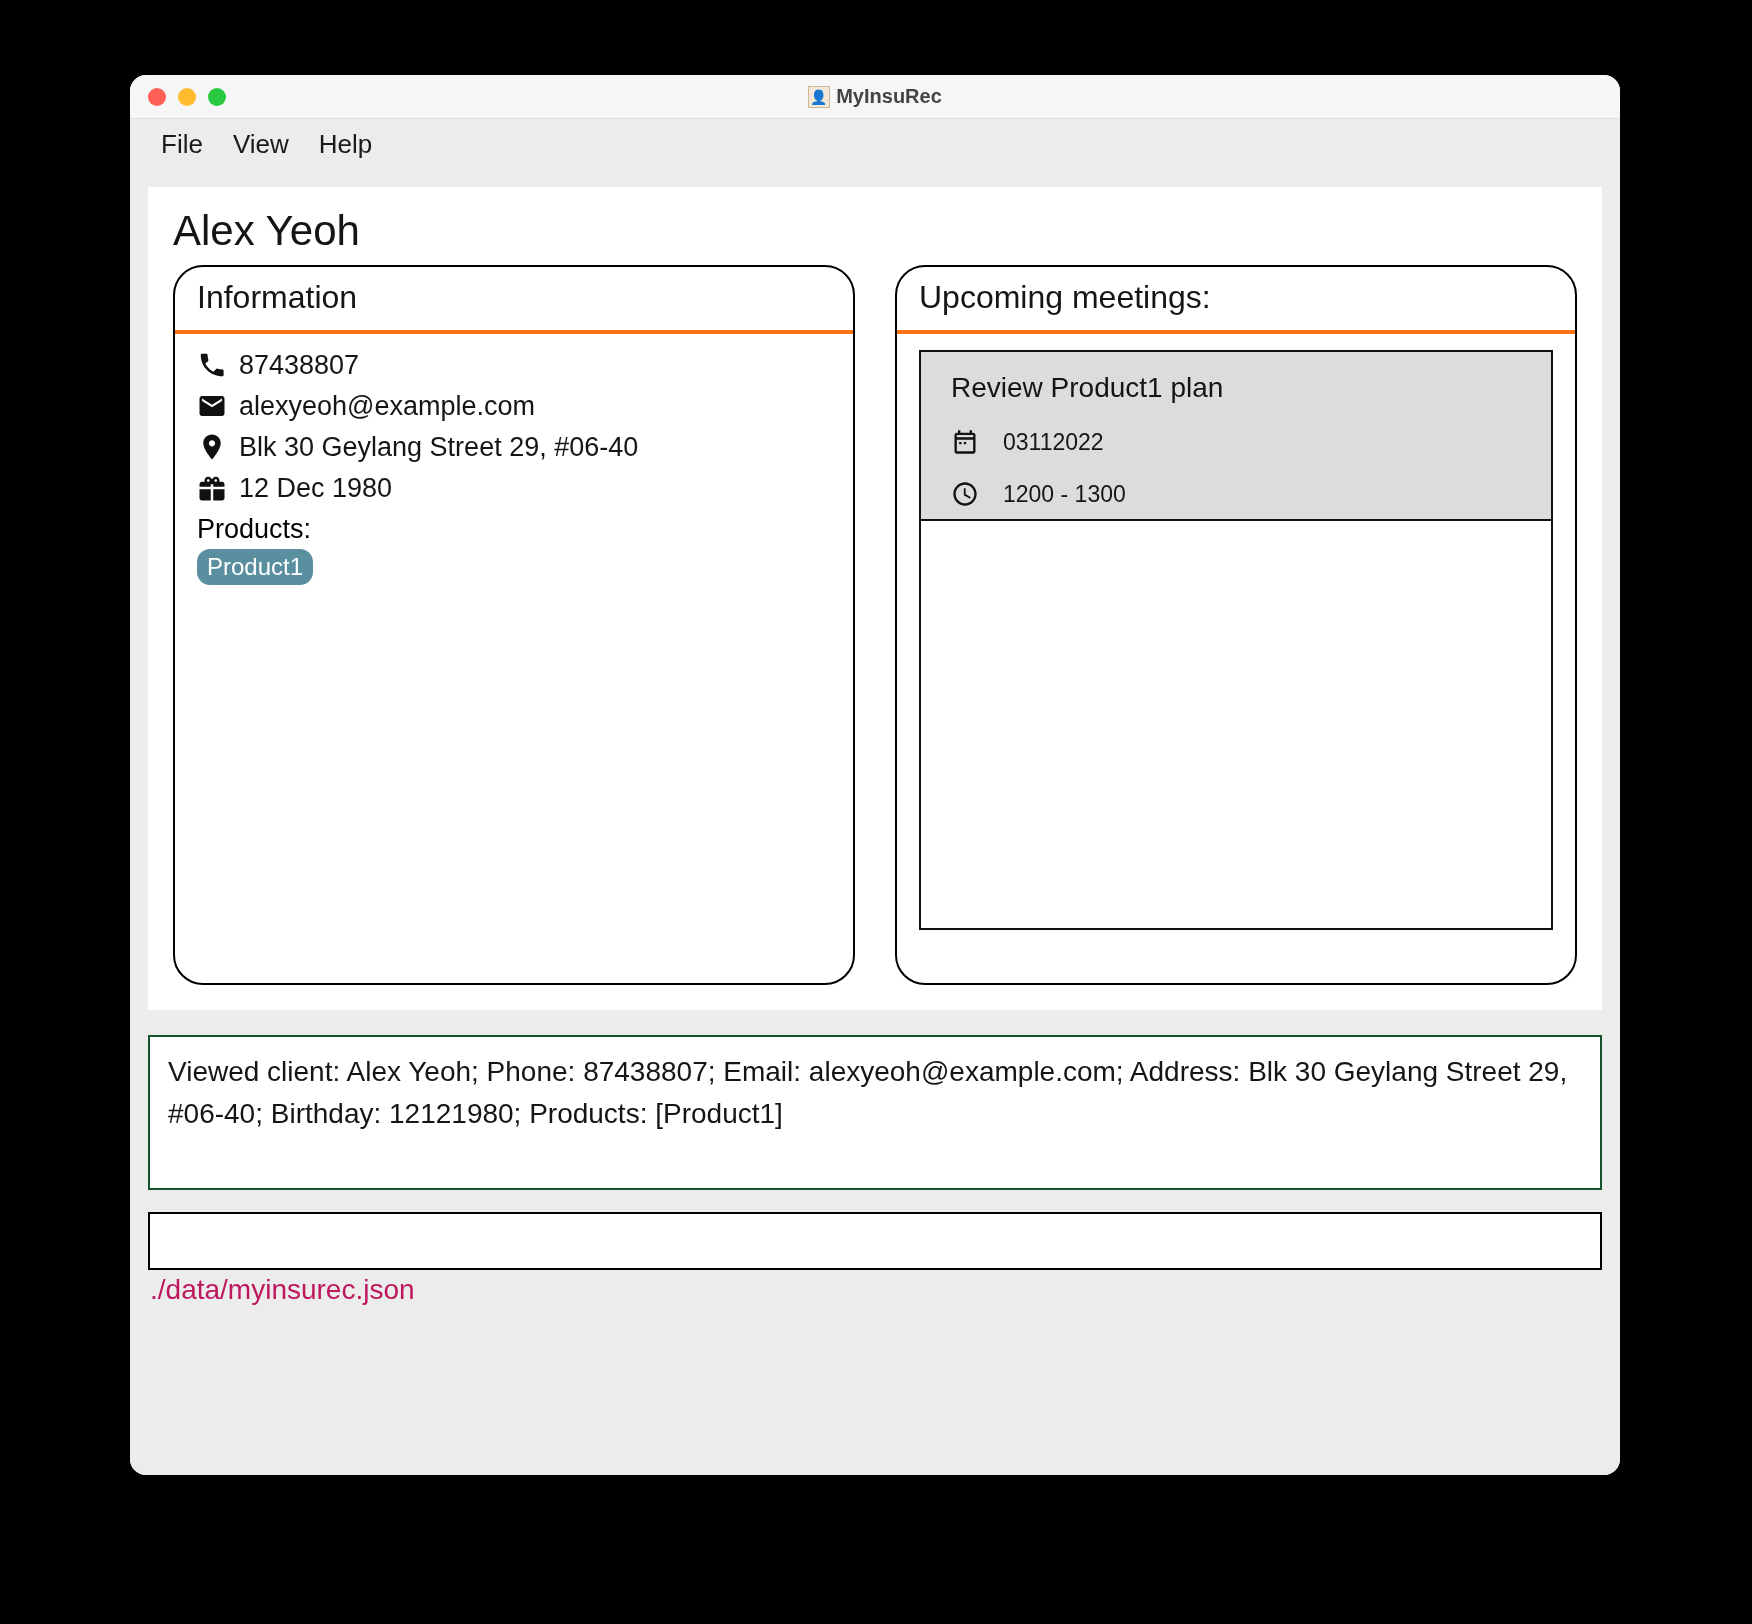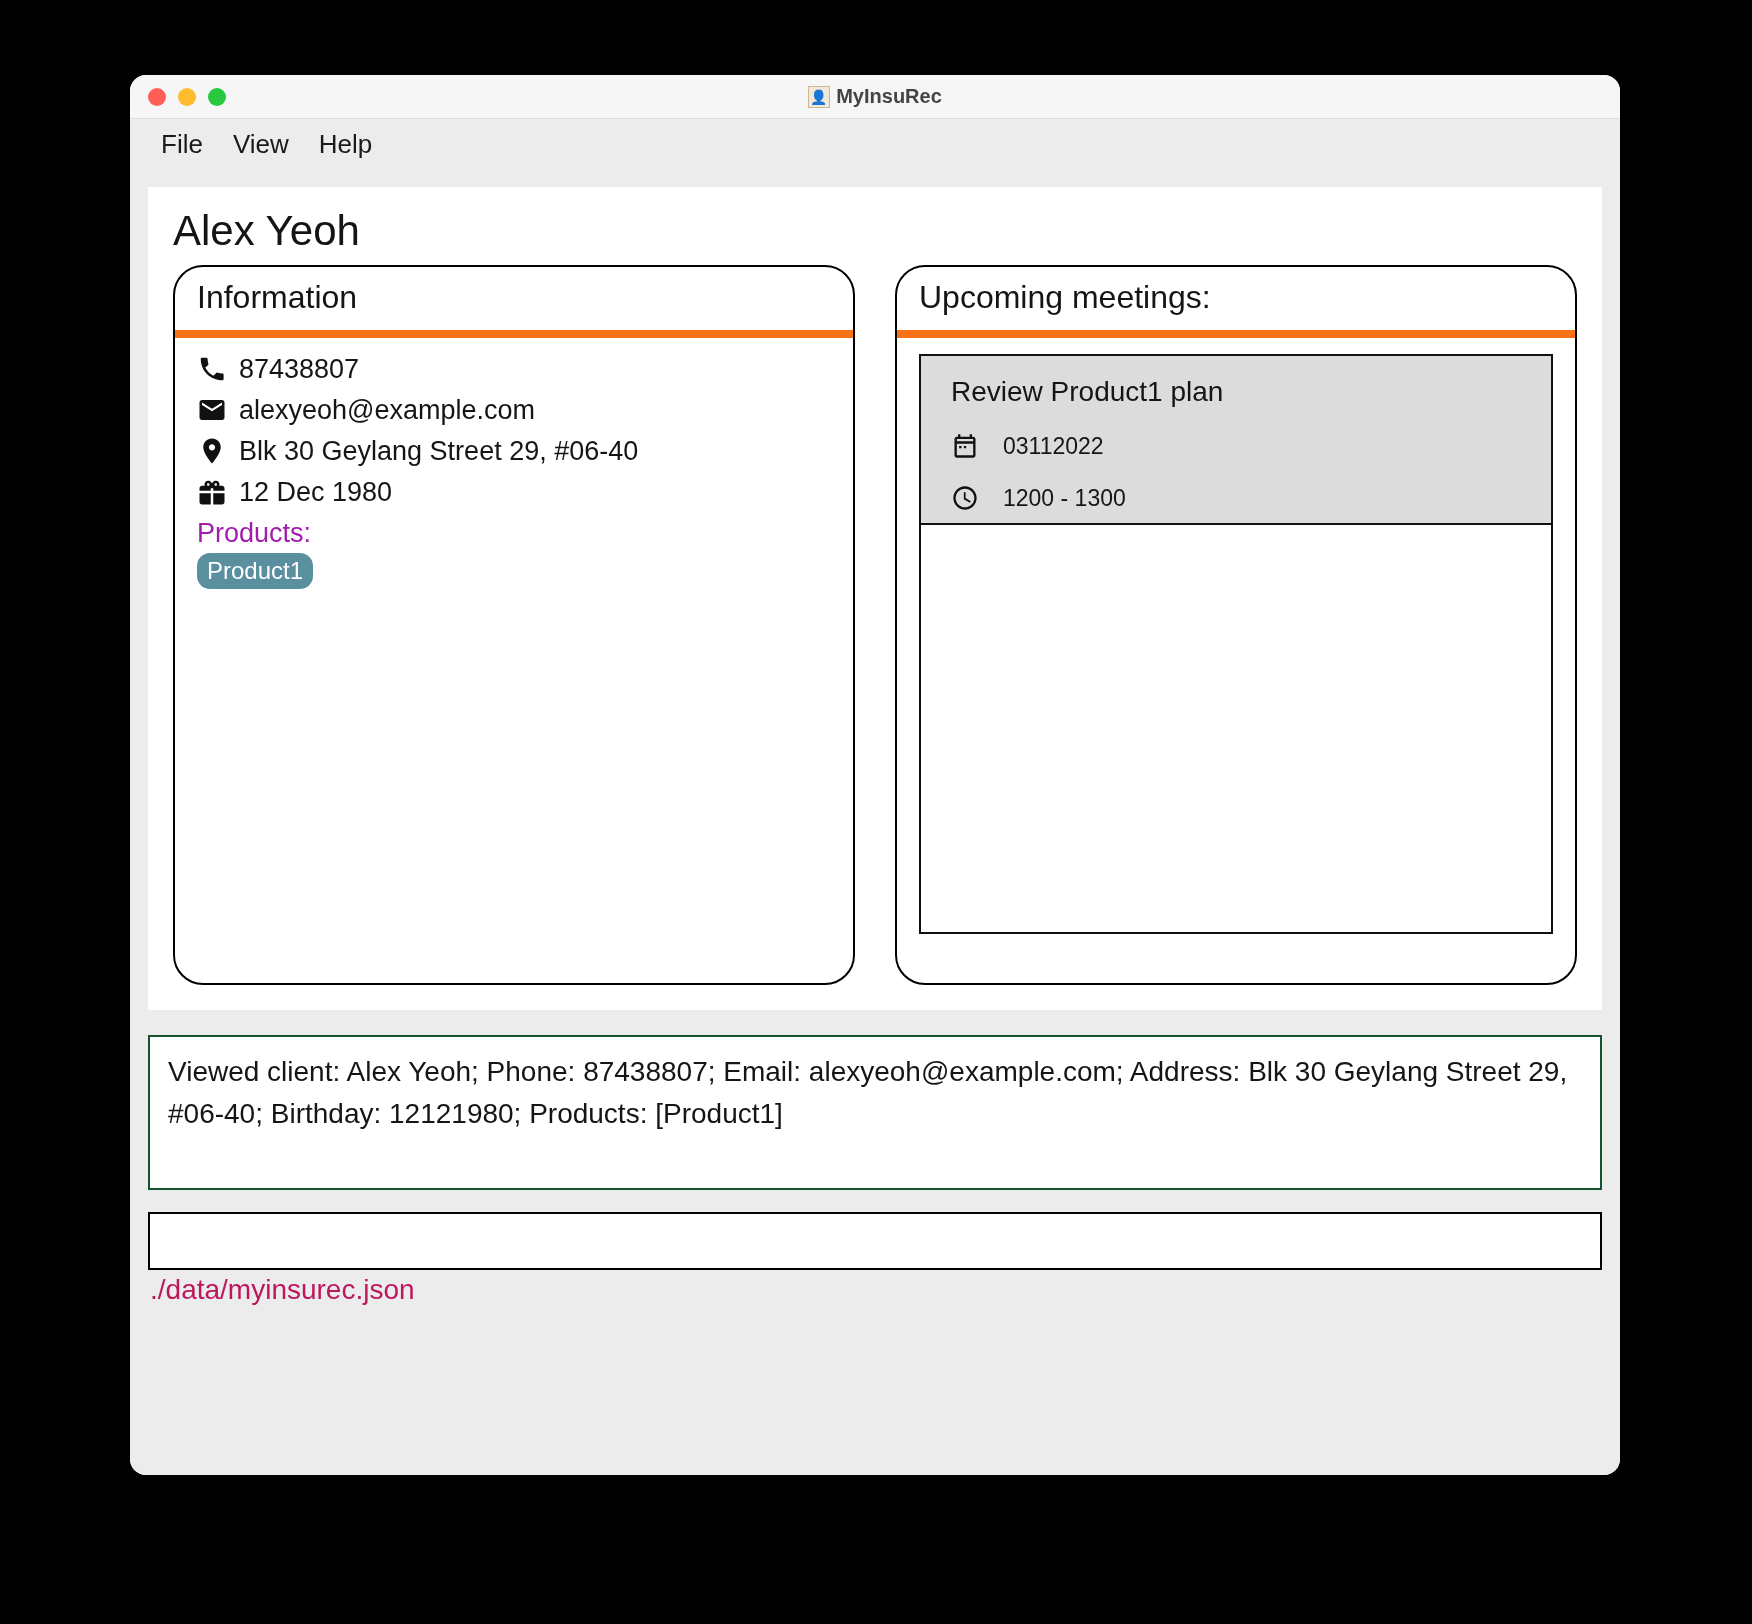--- a/index.html
+++ b/index.html
@@ -99,42 +99,42 @@
     flex: 1;
     border: 2px solid #000;
     border-radius: 30px;
     background: #fff;
     overflow: hidden;
     height: 720px;
     display: flex;
     flex-direction: column;
   }
   .card-header {
-    border-bottom: 8px solid #f97316;
+    border-bottom: 4px solid #f97316;
     font-size: 32px;
     padding: 12px 22px 14px 22px;
     color: #151515;
   }
   .card-body {
     padding: 16px 22px;
     flex: 1;
     overflow: auto;
   }
   .info-row {
     display: flex;
     gap: 12px;
     font-size: 27px;
     color: #151515;
     margin-bottom: 10px;
   }
   .info-row svg { width: 30px; height: 30px; flex-shrink: 0; }
   .products-label {
     font-size: 27px;
     margin-top: 8px;
-    color: #a21caf;
+    color: #000000;
   }
   .product-chip {
     display: inline-block;
     background: #5a8fa0;
     color: #fff;
     font-size: 24px;
     padding: 4px 10px;
     border-radius: 13px;
     margin-top: 4px;
   }

